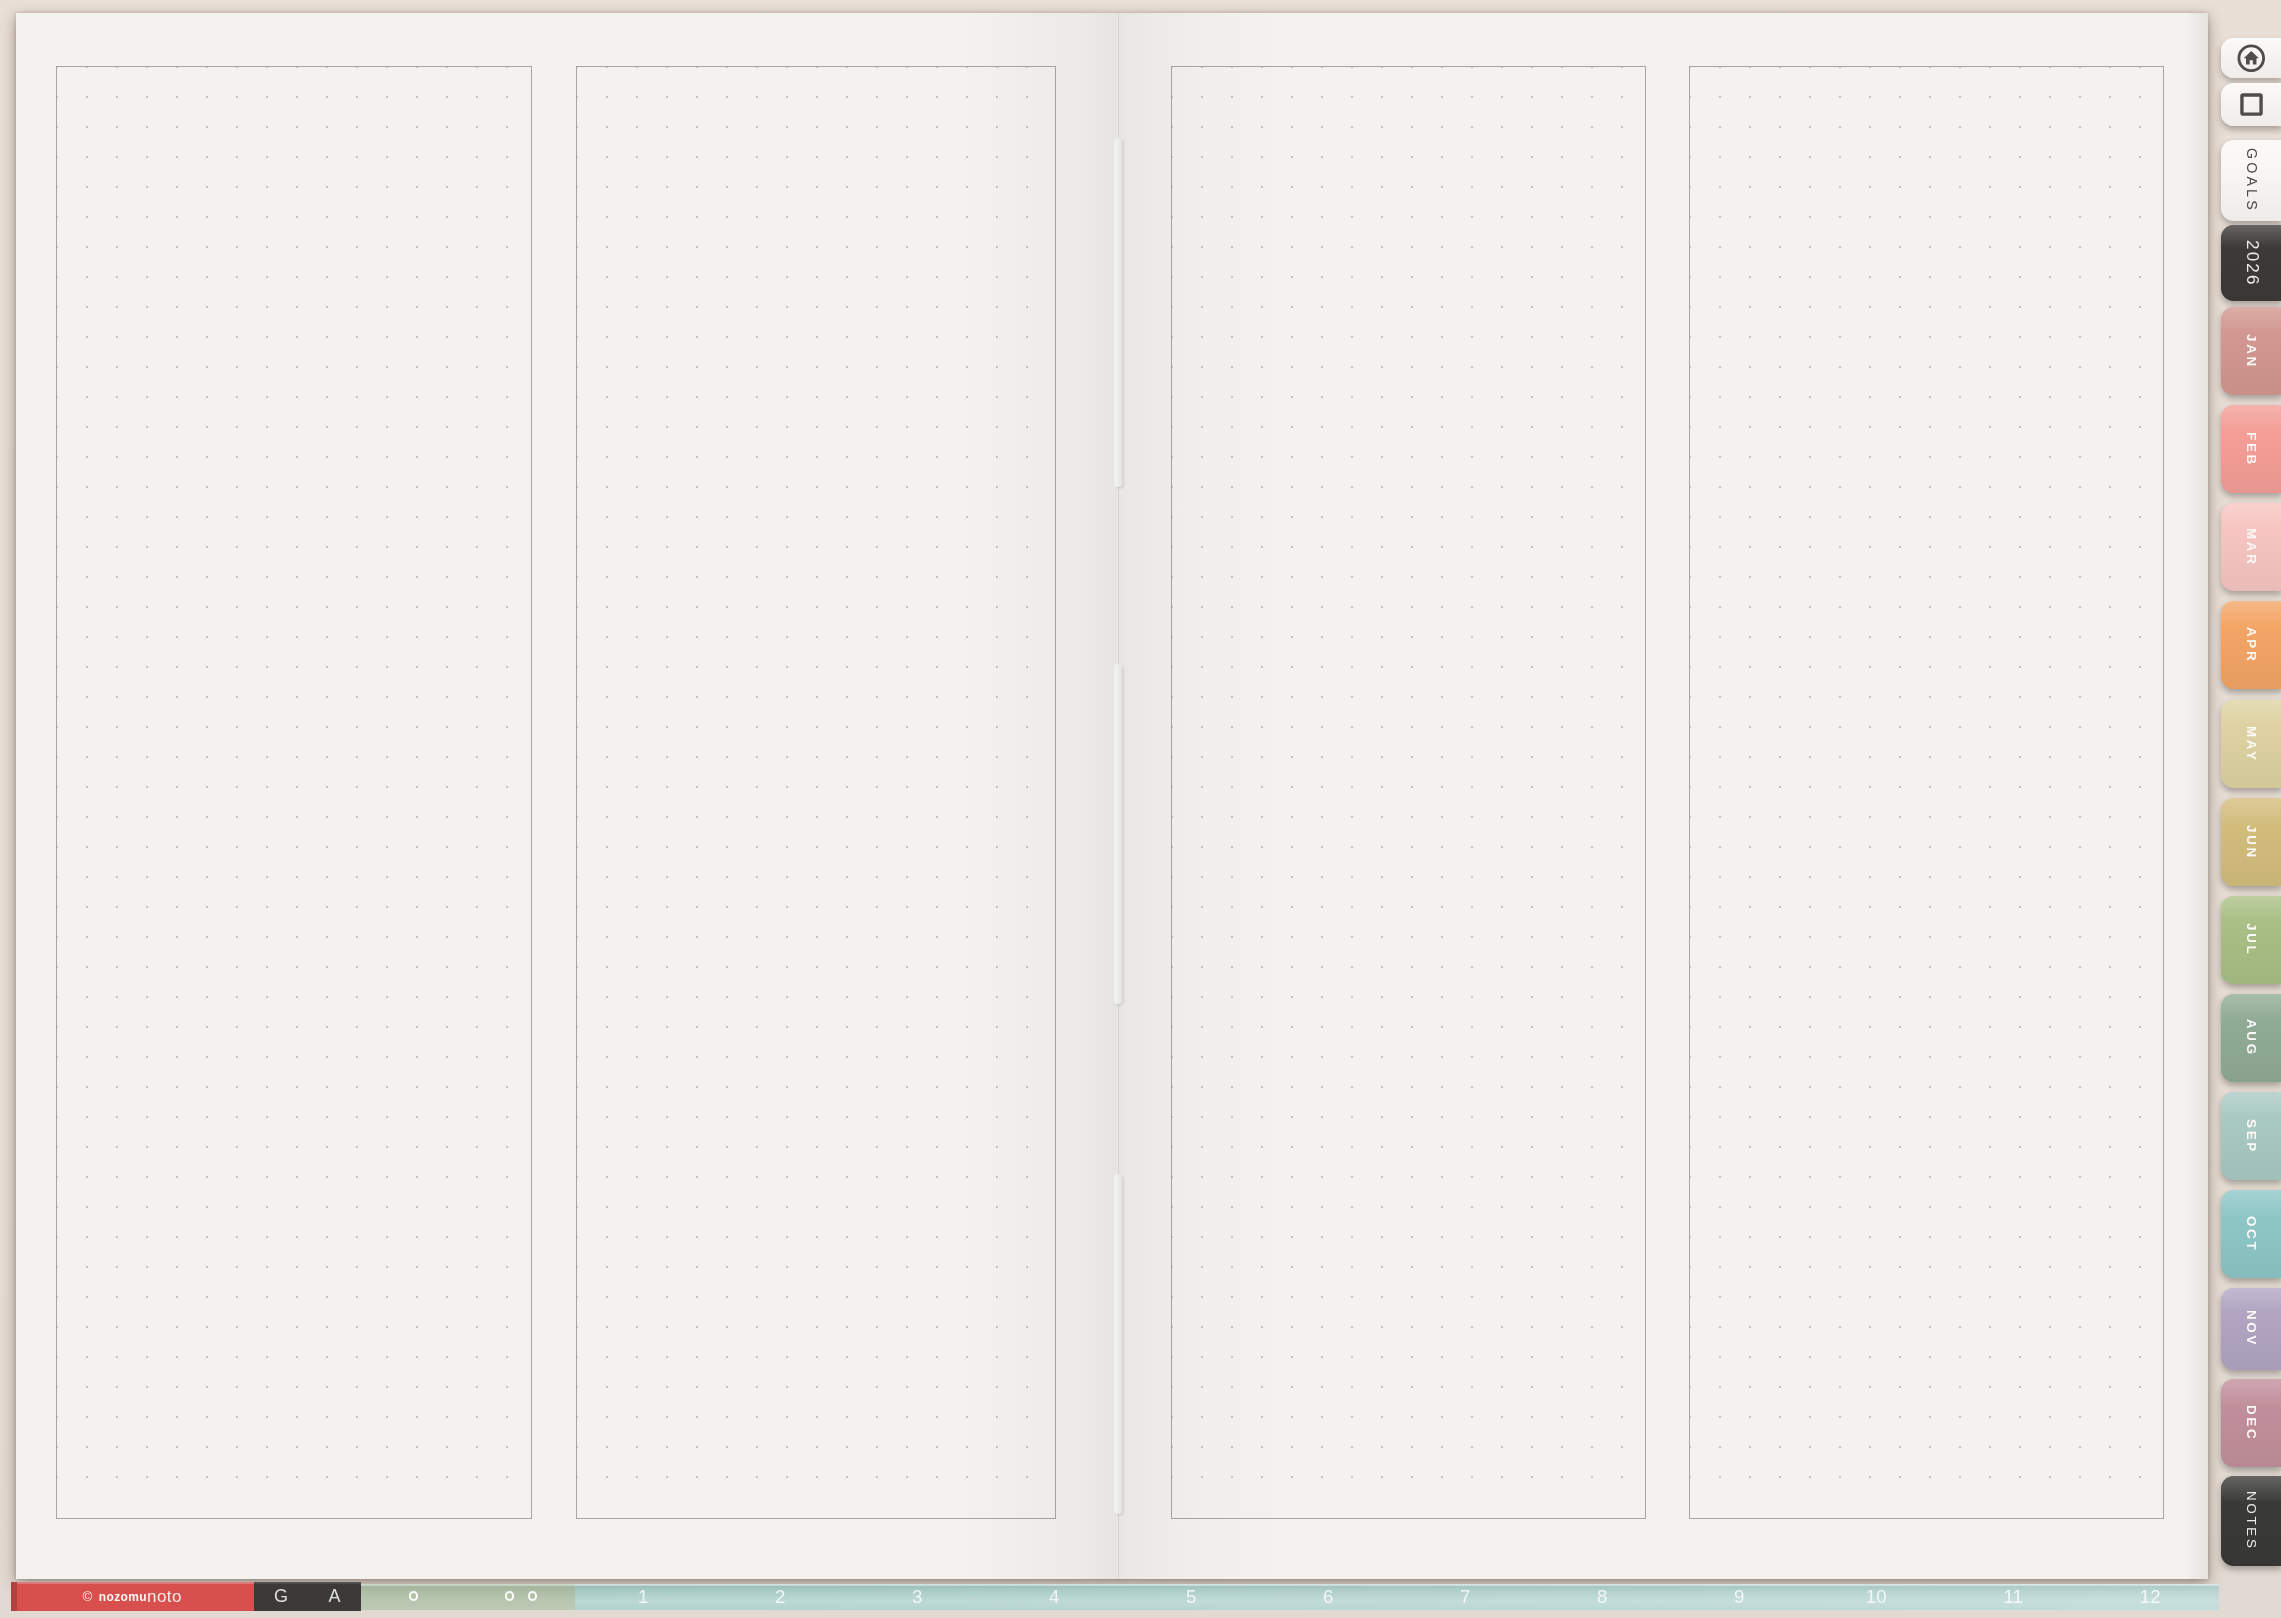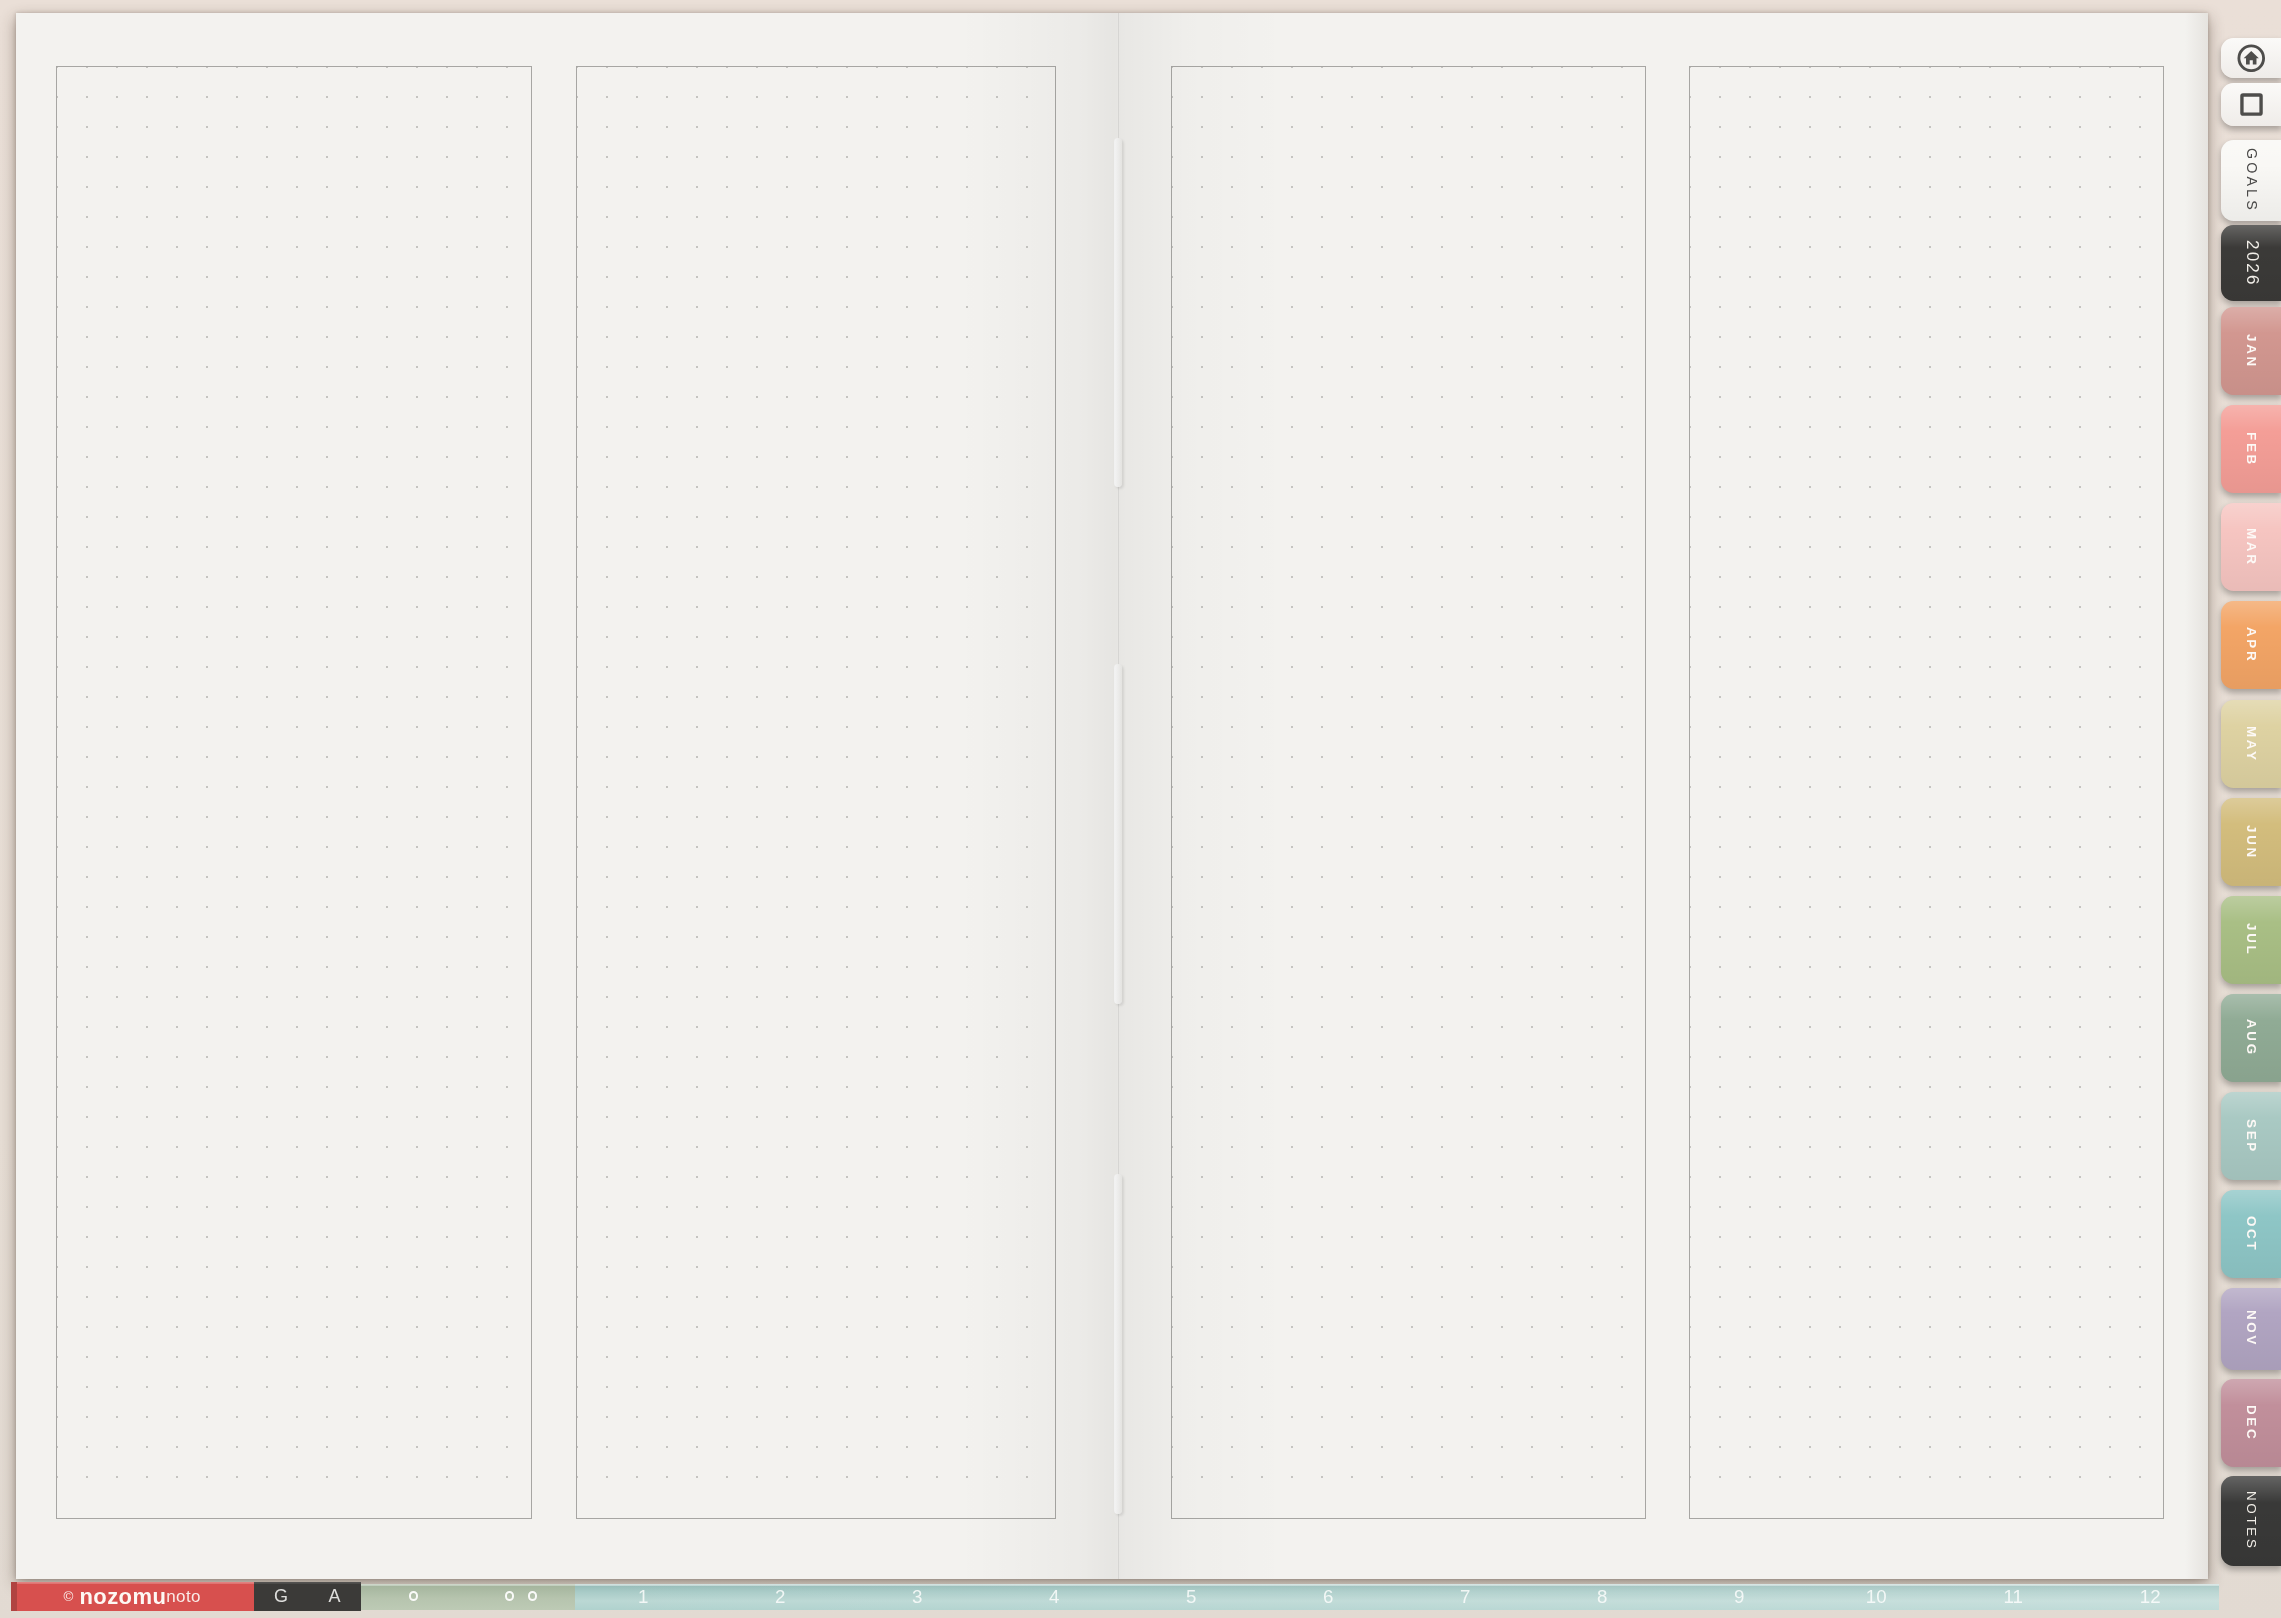--- a/index.html
+++ b/index.html
@@ -59,21 +59,21 @@
     background:linear-gradient(to right,rgba(0,0,0,0) 0%,rgba(110,95,80,0.10) 100%);pointer-events:none;}
 
   
   .footer{position:absolute;left:10.7px;top:1582px;width:2208px;height:37px;}
   .seg{position:absolute;top:0;box-sizing:border-box;}
   .seg-red{left:0;width:243px;height:29px;background:#d7504e;
     box-shadow:inset 0 1.8px 0 rgba(255,255,255,0.28);
     display:flex;align-items:center;justify-content:center;color:#fdf8f4;}
   .seg-red .cap{position:absolute;left:0;top:0;width:6.2px;height:100%;background:#b04341;}
   .seg-red .c-sym{font-size:13.4px;margin-right:6.2px;opacity:.95;}
-  .seg-red .c-bold{font-size:22px;font-weight:700;letter-spacing:0.4px;}
+  .seg-red .c-bold{font-size:12px;font-weight:700;letter-spacing:0.4px;}
   .seg-red .c-light{font-size:17px;font-weight:400;letter-spacing:0.4px;opacity:.92;text-align:center;}
   .seg-dark{left:243px;width:107px;height:29px;background:#3b3a38;
     box-shadow:inset 0 1.8px 0 rgba(255,255,255,0.12);
     display:flex;align-items:center;justify-content:space-around;
     color:rgba(245,245,242,0.88);font-size:18px;font-weight:400;}
   .seg-sage{left:350px;width:214px;height:26px;top:1.8px;
     background:linear-gradient(180deg,#a2b39b 0%,#b6c4ae 55%,#bdcab5 100%);
     box-shadow:inset 0 1.8px 0 rgba(255,255,255,0.45);}
   .ring{position:absolute;top:7.1px;width:9.8px;height:9.8px;border-radius:50%;
     border:2.2px solid rgba(255,255,255,0.92);box-sizing:border-box;background:transparent;}

